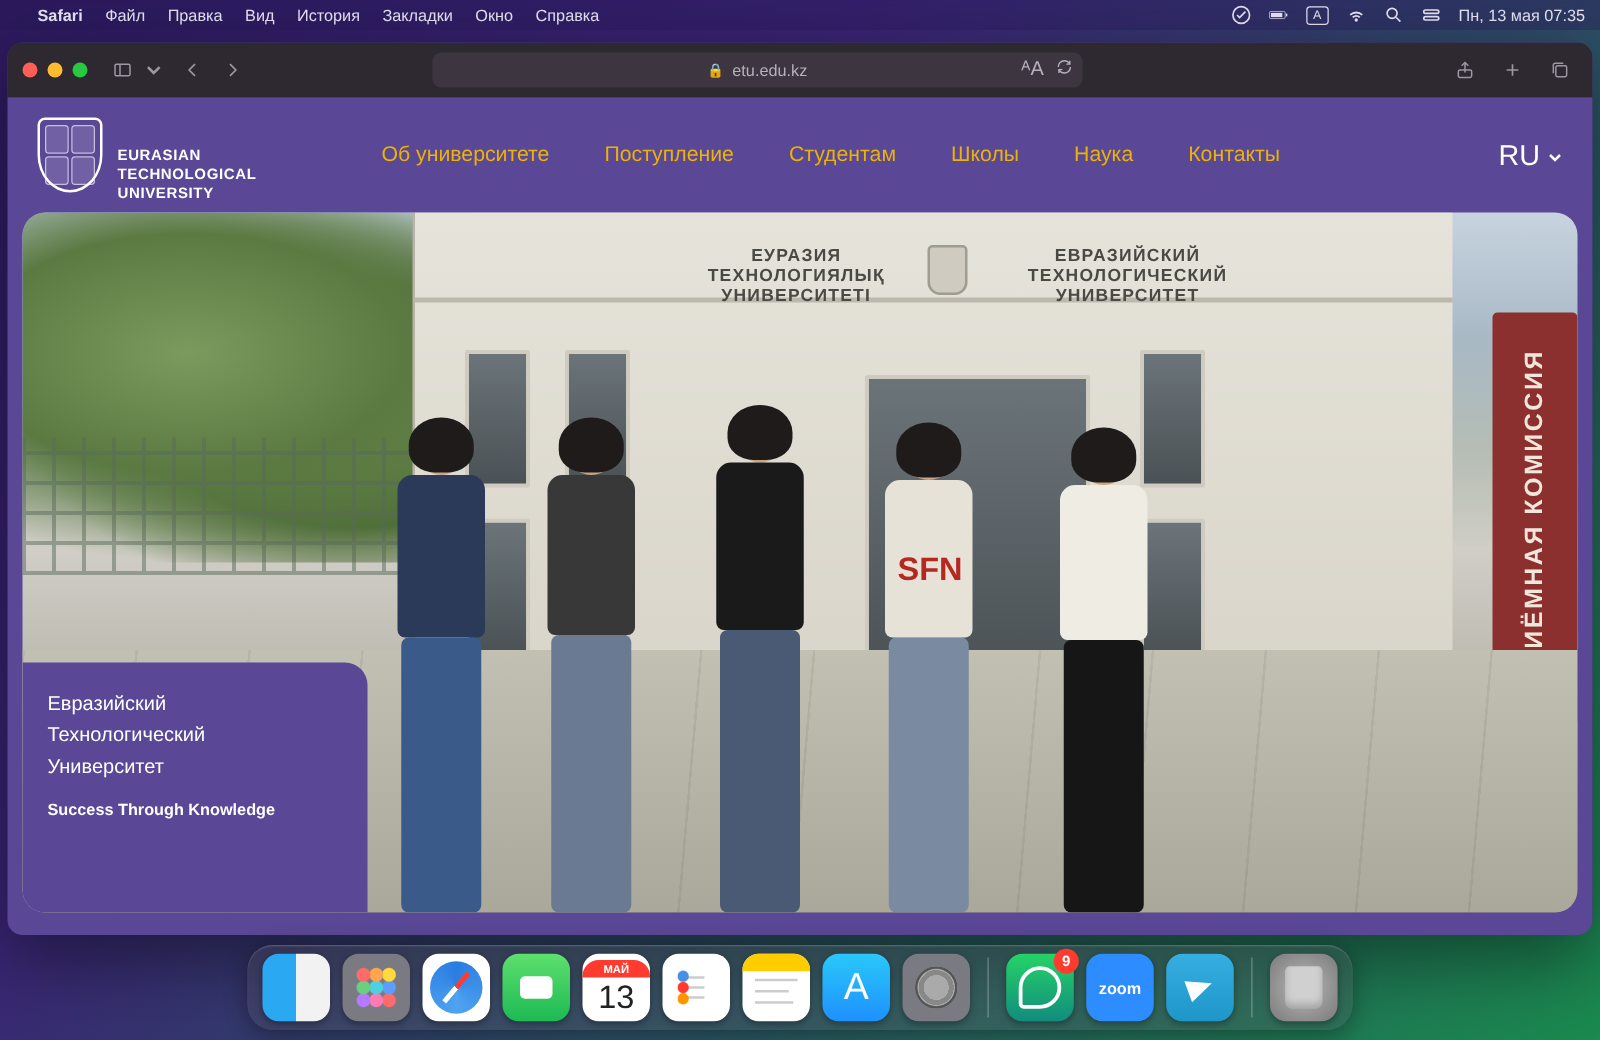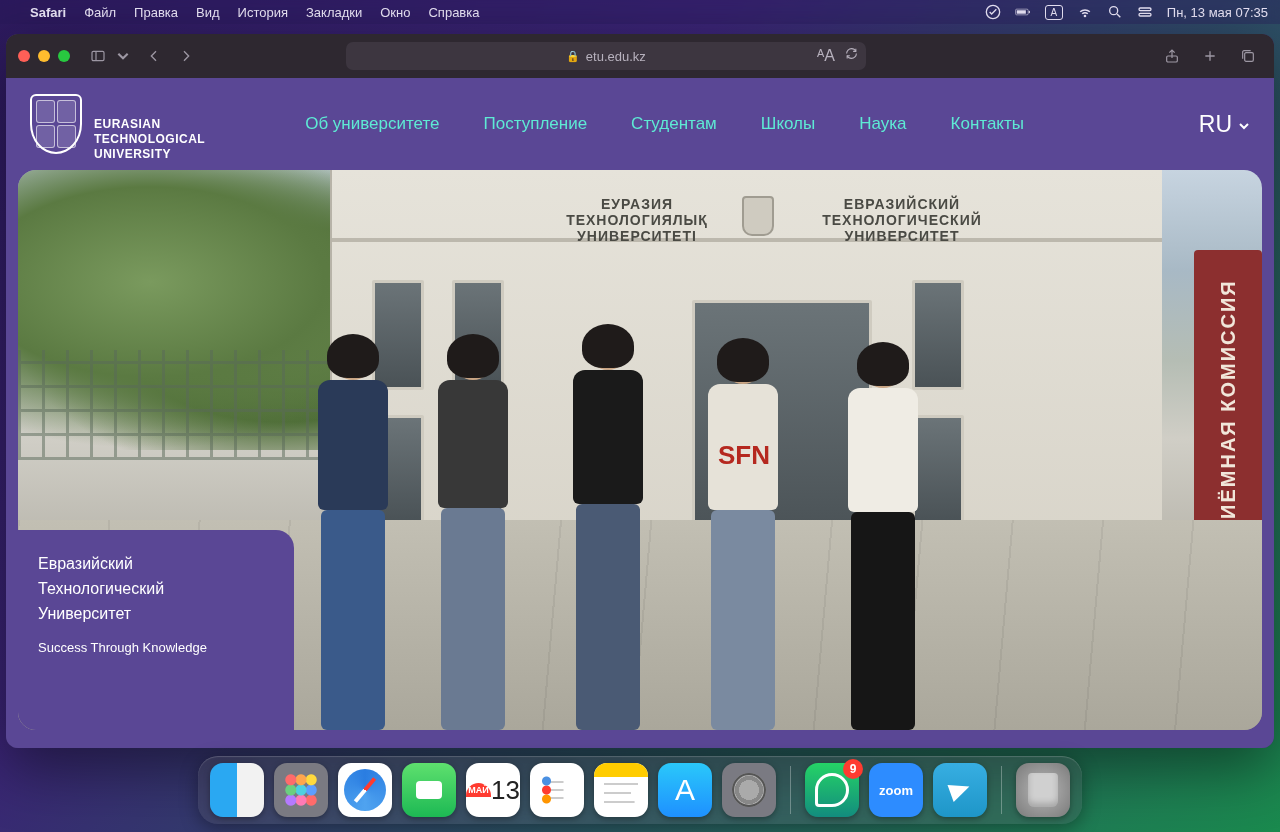--- a/index.html
+++ b/index.html
@@ -59,21 +59,21 @@
 .logo { display:flex; align-items:center; gap:12px; }
 .logo-shield {
   width:52px; height:60px; border:2.5px solid #fff;
   border-radius: 6px 6px 14px 14px / 6px 6px 22px 22px;
   border-bottom-left-radius: 26px 30px; border-bottom-right-radius: 26px 30px;
   display:grid; grid-template-columns:1fr 1fr; grid-template-rows:1fr 1fr; gap:2px; padding:4px;
 }
 .logo-shield .q { background:rgba(255,255,255,0.14); border:1px solid rgba(255,255,255,0.6); border-radius:3px; }
 .logo-text { color:#fff; font-size:12px; line-height:1.25; letter-spacing:0.5px; font-weight:600;margin-top:30px; }
 .nav { margin-left: 100px; display:flex; gap:44px; }
-.nav a { color:#5eead4; text-decoration:none; font-size:17px; }
+.nav a { color:#eab308; text-decoration:none; font-size:17px; }
 .lang { margin-left:auto; color:#fff; font-size:23px; display:flex; align-items:center; gap:6px; }
 
 .hero {
   margin: 0 12px; height: 560px; border-radius:18px; overflow:hidden;
   position:relative;
   background: linear-gradient(180deg, #c7d4e0 0%, #a8b9c5 18%, #b5bdb4 34%, #d0cec6 48%, #b1aea4 75%, #8c897f 100%);
 }
 
 .building {
   position:absolute; right:100px; top:0; width:832px; height:420px;
@@ -133,21 +133,21 @@
 .p4 { left:690px; } .p4 .torso{height:126px;background:#e6e2d8;} .p4 .legs{height:220px;background:#7a8aa0;}
 .p4 .torso::after{content:"SFN";position:absolute;color:#b5281f;font-weight:900;font-size:26px;transform:translate(10px,56px);}
 .p5 { left:830px; } .p5 .torso{height:124px;background:#efece4;} .p5 .legs{height:218px;background:#161616;}
 
 .hero-overlay {
   position:absolute; left:0; bottom:0; width:276px; height:200px;
   background:#5a4795; border-top-right-radius:18px;
   padding:22px 20px; color:#fff;
 }
 .hero-overlay h1 { font-size:16px; font-weight:500; line-height:1.55; margin-bottom:14px; }
-.hero-overlay .tag { font-size:13px; font-weight:400; }
+.hero-overlay .tag { font-size:13px; font-weight:700; }
 
 .dock {
   position:absolute; left:50%; bottom:8px; transform:translateX(-50%);
   height:68px; padding:6px 12px; border-radius:20px;
   background: rgba(90,90,100,0.28); backdrop-filter: blur(12px);
   display:flex; align-items:center; gap:10px;
   box-shadow: 0 4px 18px rgba(0,0,0,0.35), inset 0 1px 1px rgba(255,255,255,0.18);
 }
 .dock-sep { width:1px; height:48px; background:rgba(255,255,255,0.3); margin:0 4px; }
 .dock-item { width:54px; height:54px; border-radius:13px; position:relative;
@@ -167,21 +167,21 @@
   radial-gradient(circle at 80% 50%,#5c9eff 0 5px,transparent 6px),
   radial-gradient(circle at 20% 80%,#b57aff 0 5px,transparent 6px),
   radial-gradient(circle at 50% 80%,#ff7ab5 0 5px,transparent 6px),
   radial-gradient(circle at 80% 80%,#ff6b6b 0 5px,transparent 6px);}
 .di-safari { background:#fff; }
 .di-safari::after{content:"";position:absolute;inset:6px;border-radius:50%;
   background: conic-gradient(#2a7de1,#4fa3f0,#2a7de1);}
 .di-safari::before{content:"";position:absolute;width:4px;height:30px;background:linear-gradient(#ff3b30 50%,#fff 50%);left:50%;top:50%;transform:translate(-50%,-50%) rotate(40deg);z-index:2;}
 .di-facetime { background:linear-gradient(#5ee06e,#1db954); }
 .di-facetime::after{content:"";position:absolute;width:26px;height:18px;background:#fff;border-radius:4px;}
-.di-calendar { background:#fff; flex-direction:row; }
+.di-calendar { background:#fff; flex-direction:column; }
 .di-calendar .mon{background:#ff3b30;color:#fff;font-size:9px;width:100%;text-align:center;border-radius:13px 13px 0 0;padding:2px 0;}
 .di-calendar .day{color:#222;font-size:26px;font-weight:400;}
 .di-reminders { background:#fff; }
 .di-reminders::after{content:"";position:absolute;inset:12px;background:
   radial-gradient(circle at 15% 20%,#4a90e2 0 4px,transparent 5px),
   radial-gradient(circle at 15% 50%,#ff3b30 0 4px,transparent 5px),
   radial-gradient(circle at 15% 80%,#ff9500 0 4px,transparent 5px),
   linear-gradient(#ccc,#ccc) 40% 20%/55% 2px no-repeat,
   linear-gradient(#ccc,#ccc) 40% 50%/55% 2px no-repeat,
   linear-gradient(#ccc,#ccc) 40% 80%/55% 2px no-repeat;}

